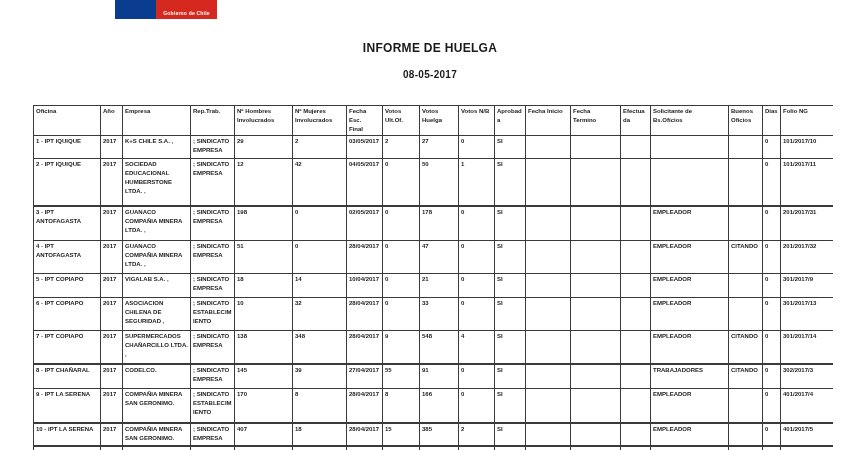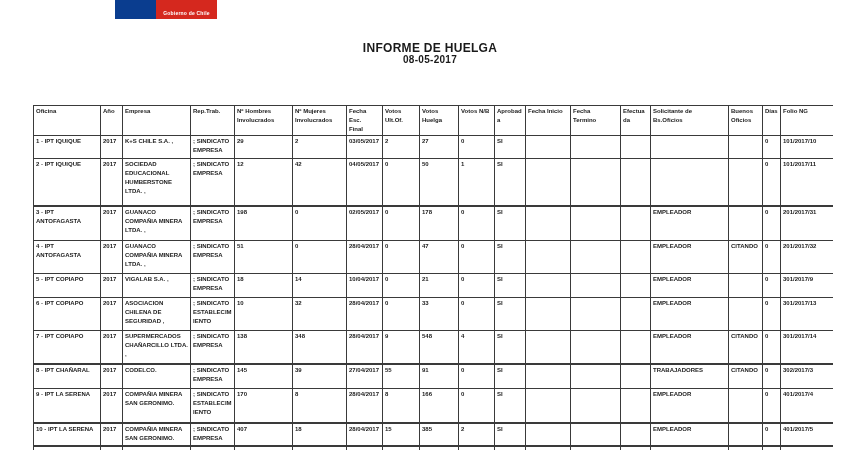--- a/index.html
+++ b/index.html
@@ -40,21 +40,21 @@
   .report-title {
     position: absolute;
     top: 41px; left: 0; width: 100%;
     text-align: center;
     font-size: 12px;
     font-weight: bold;
     letter-spacing: 0.3px;
   }
   .report-date {
     position: absolute;
-    top: 54px; left: 0; width: 100%;
+    top: 69px; left: 0; width: 100%;
     text-align: center;
     font-size: 10px;
     font-weight: bold;
     letter-spacing: 0.3px;
   }
   
   .table-wrap {
     position: absolute;
     left: 33px; top: 105px;
     width: 800px;

